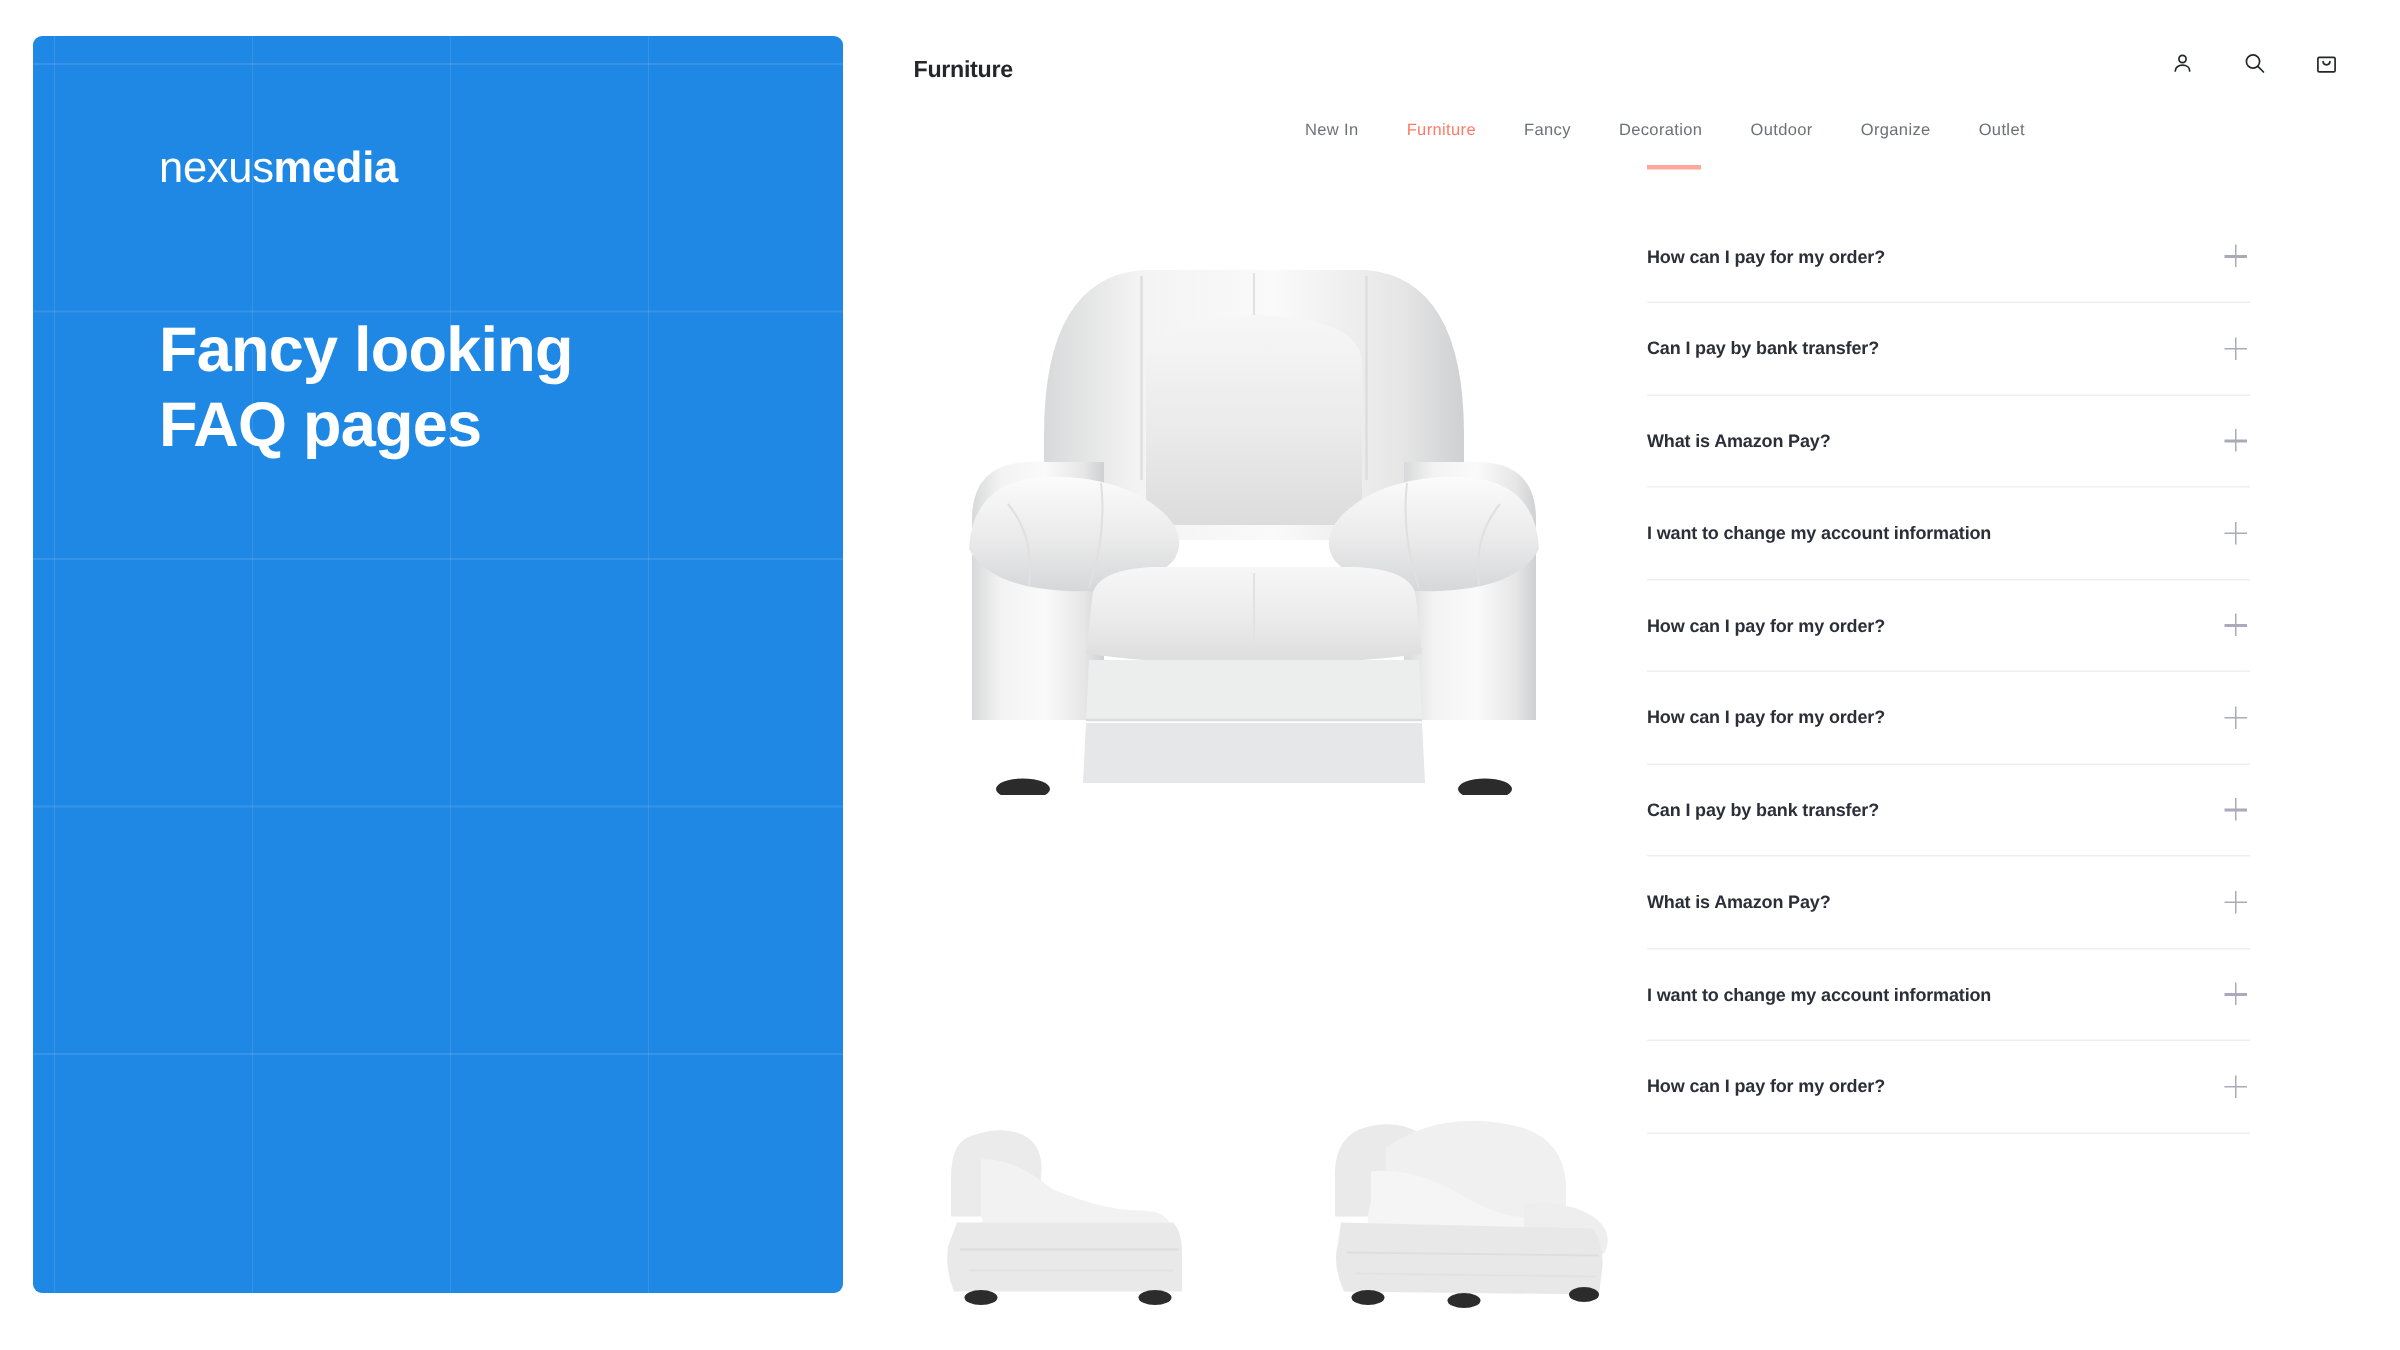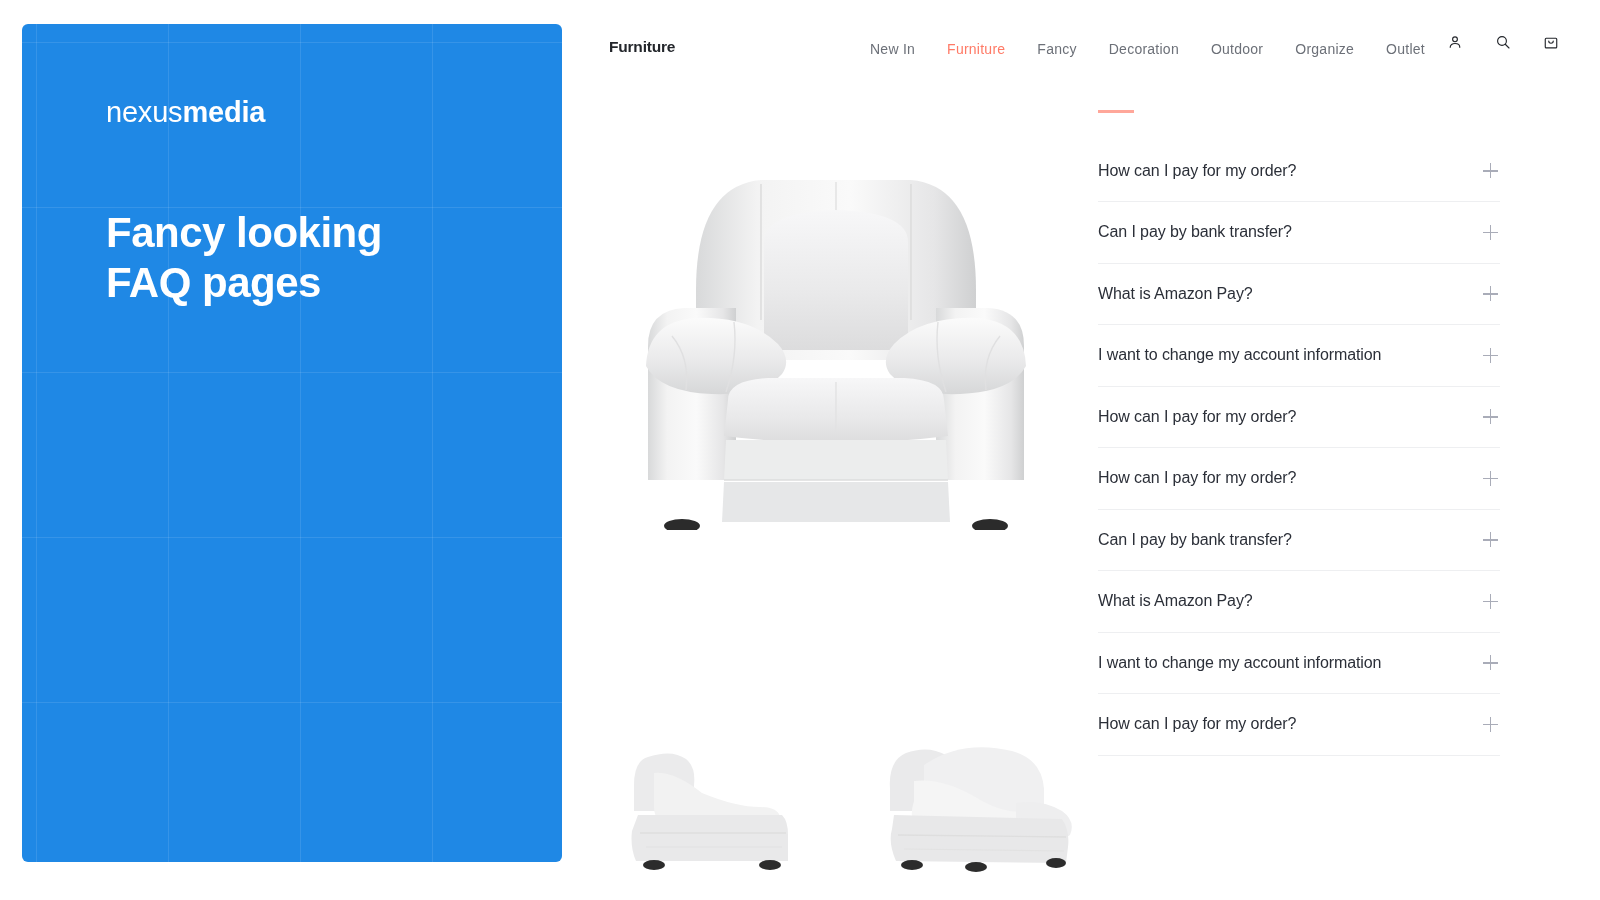--- a/index.html
+++ b/index.html
@@ -73,22 +73,22 @@
   .site-logo {
     position: absolute; left: 47px; top: 38px;
     font-size: 15.5px; font-weight: 700; color: #23262b;
     letter-spacing: -0.2px;
   }
   .nav {
     position: absolute; left: 308px; top: 41px;
     display: flex; align-items: center; gap: 32px;
   }
   .nav a {
-    font-size: 14px; color: #6c7078; text-decoration: none;
-    letter-spacing: 0.25px; white-space: nowrap;
+    font-size: 11px; color: #6c7078; text-decoration: none;
+    letter-spacing: 0.25px; white-space: nowrap; margin-top: 40px;
   }
   .nav a.active { color: #ff7a66; }
 
   .header-icons {
     position: absolute; right: 41px; top: 34px;
     display: flex; align-items: center; gap: 32px;
   }
   .hicon { width: 16px; height: 16px; display: block; color: #23262b; cursor: pointer; }
   .hicon svg { display: block; width: 16px; height: 16px; }
 
@@ -103,21 +103,21 @@
   .faq-rule { width: 36px; height: 2.5px; background: #ffa79a; margin-bottom: 28px; }
   .faq-item {
     position: relative;
     height: 61.5px;
     display: flex; align-items: center; justify-content: space-between;
     border-bottom: 1px solid #eeeff1;
     cursor: pointer;
   }
   .faq-item:first-of-type { border-top: none; }
   .faq-q {
-    font-size: 16px; color: #2b2f38; font-weight: 400; letter-spacing: -0.1px;
+    font-size: 12px; color: #2b2f38; font-weight: 700; letter-spacing: -0.1px;
   }
   .plus-icon { width: 15px; height: 15px; position: relative; flex: 0 0 auto; margin-right: 2px; }
   .plus-icon::before, .plus-icon::after {
     content: ""; position: absolute; background: #a9acb8;
   }
   .plus-icon::before { left: 0; top: 7px; width: 15px; height: 1.4px; }
   .plus-icon::after  { top: 0; left: 7px; height: 15px; width: 1.4px; }
 </style>
 </head>
 <body>

